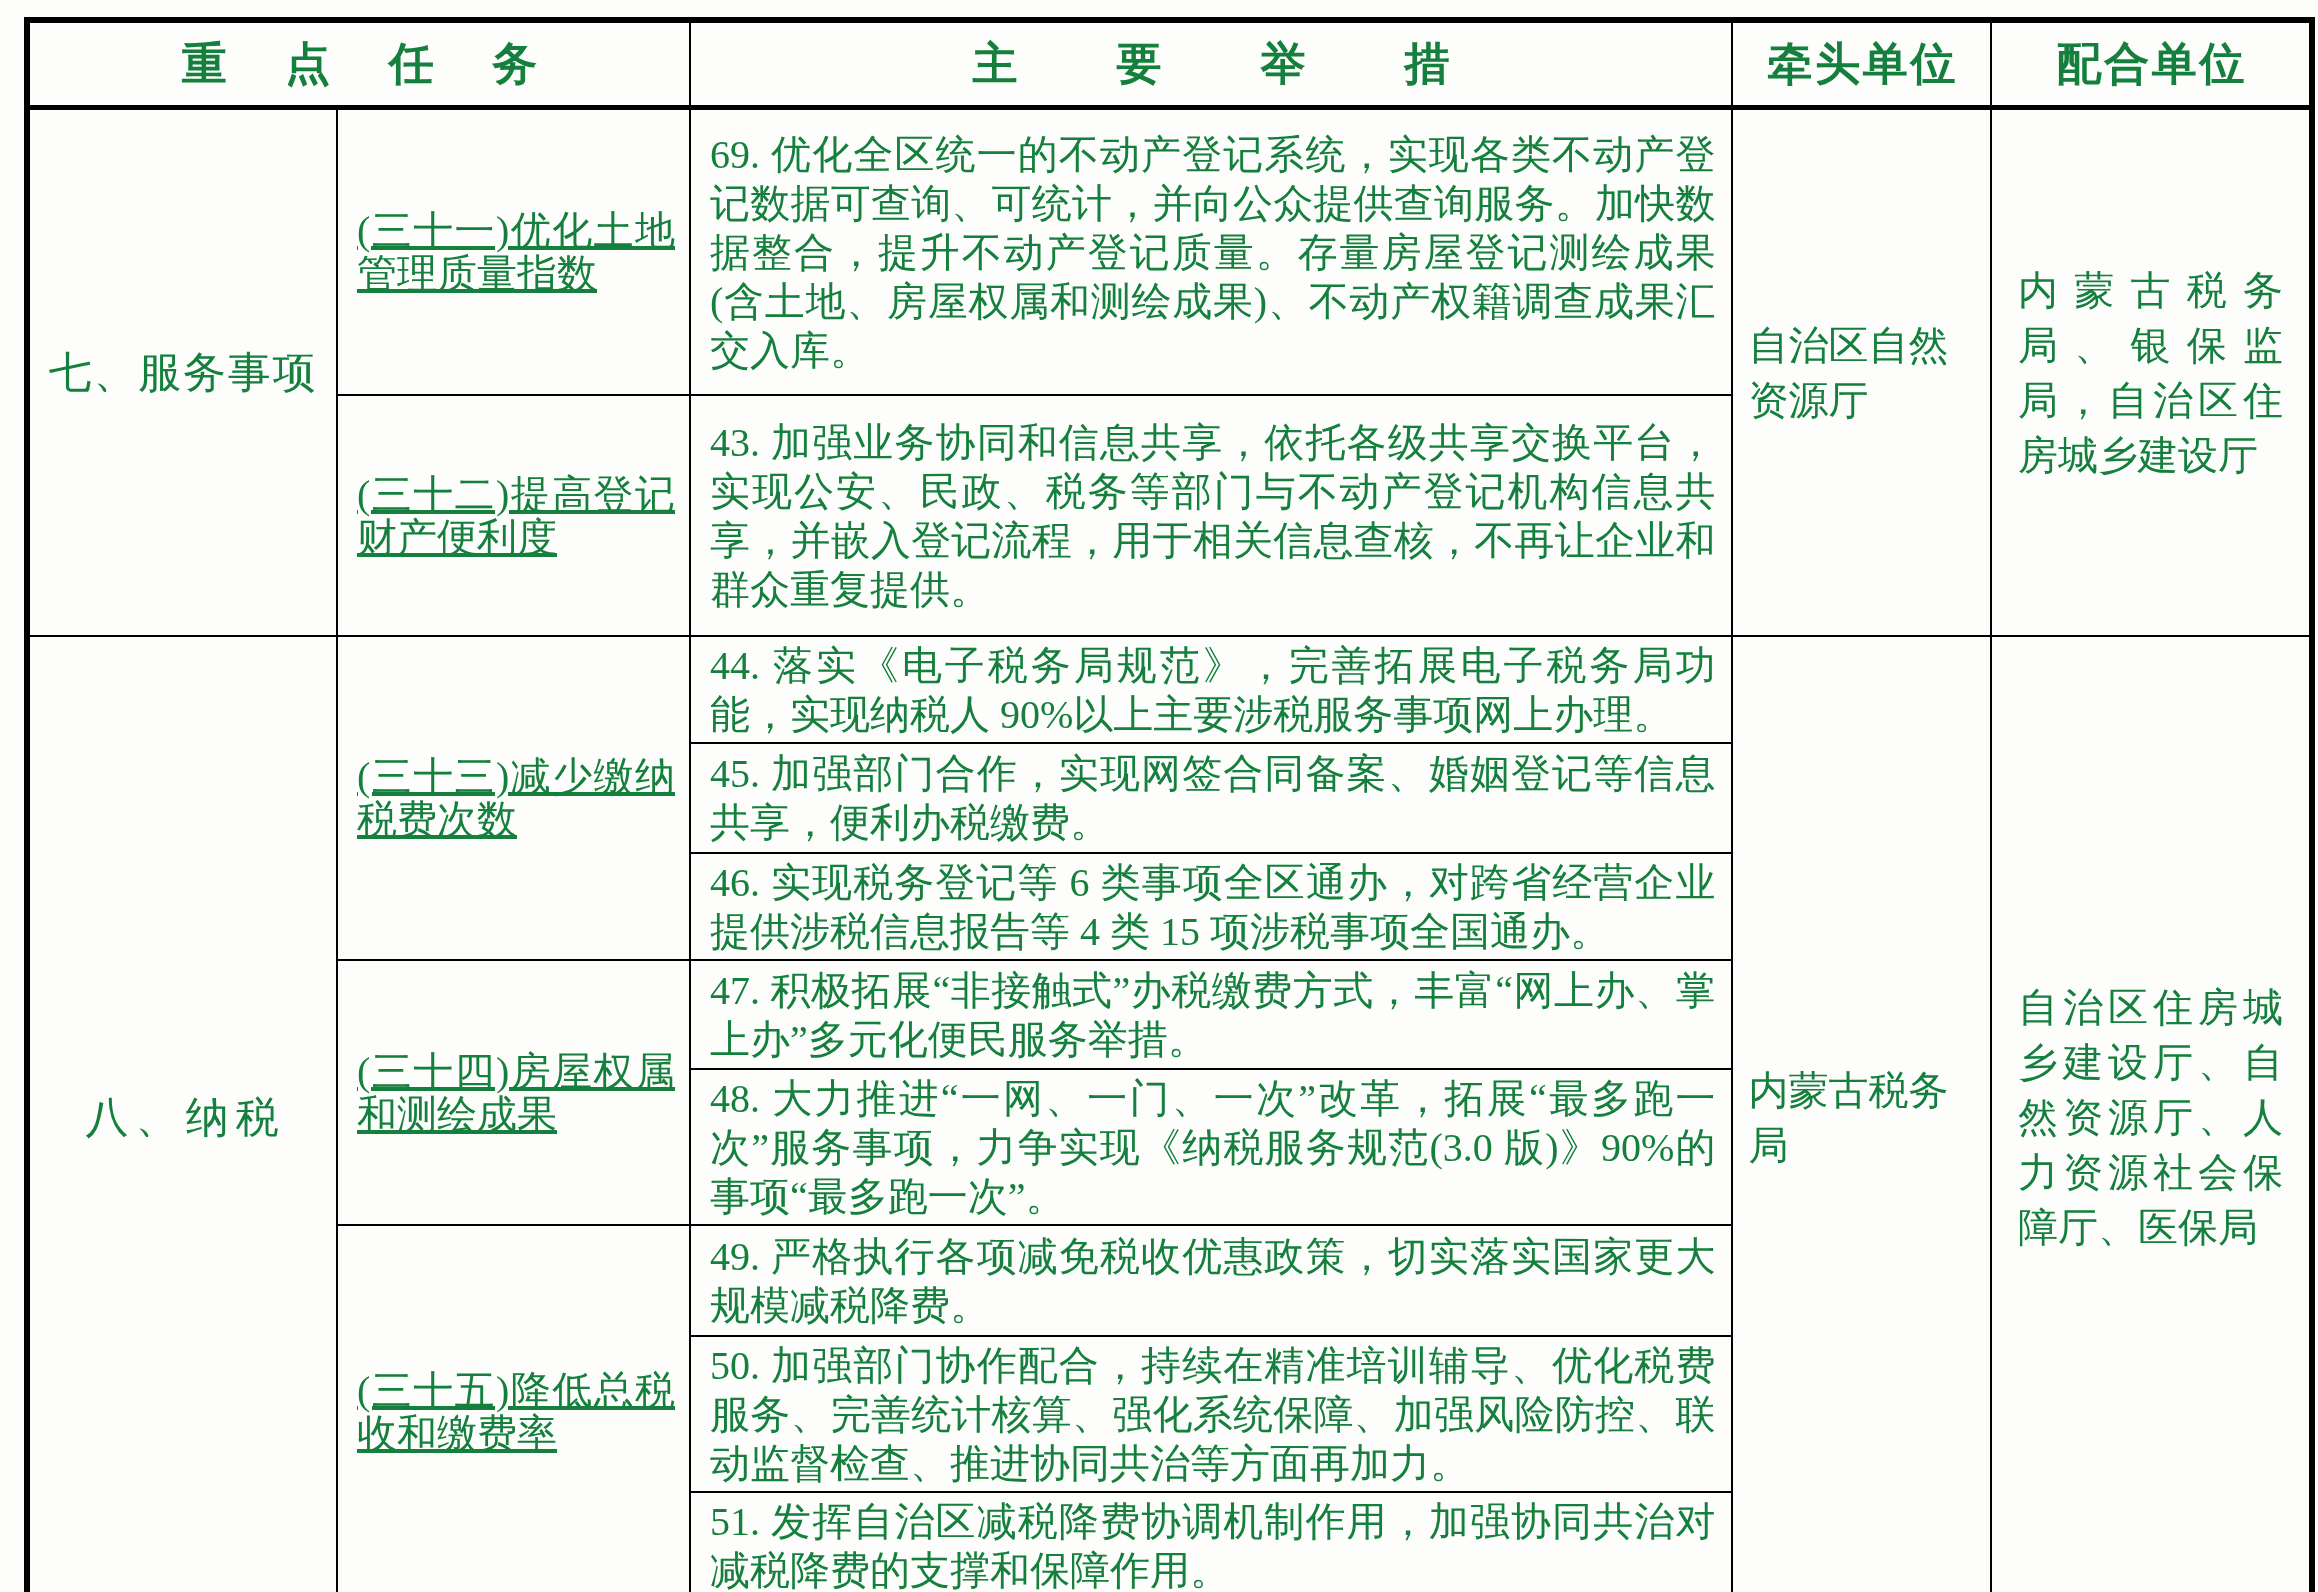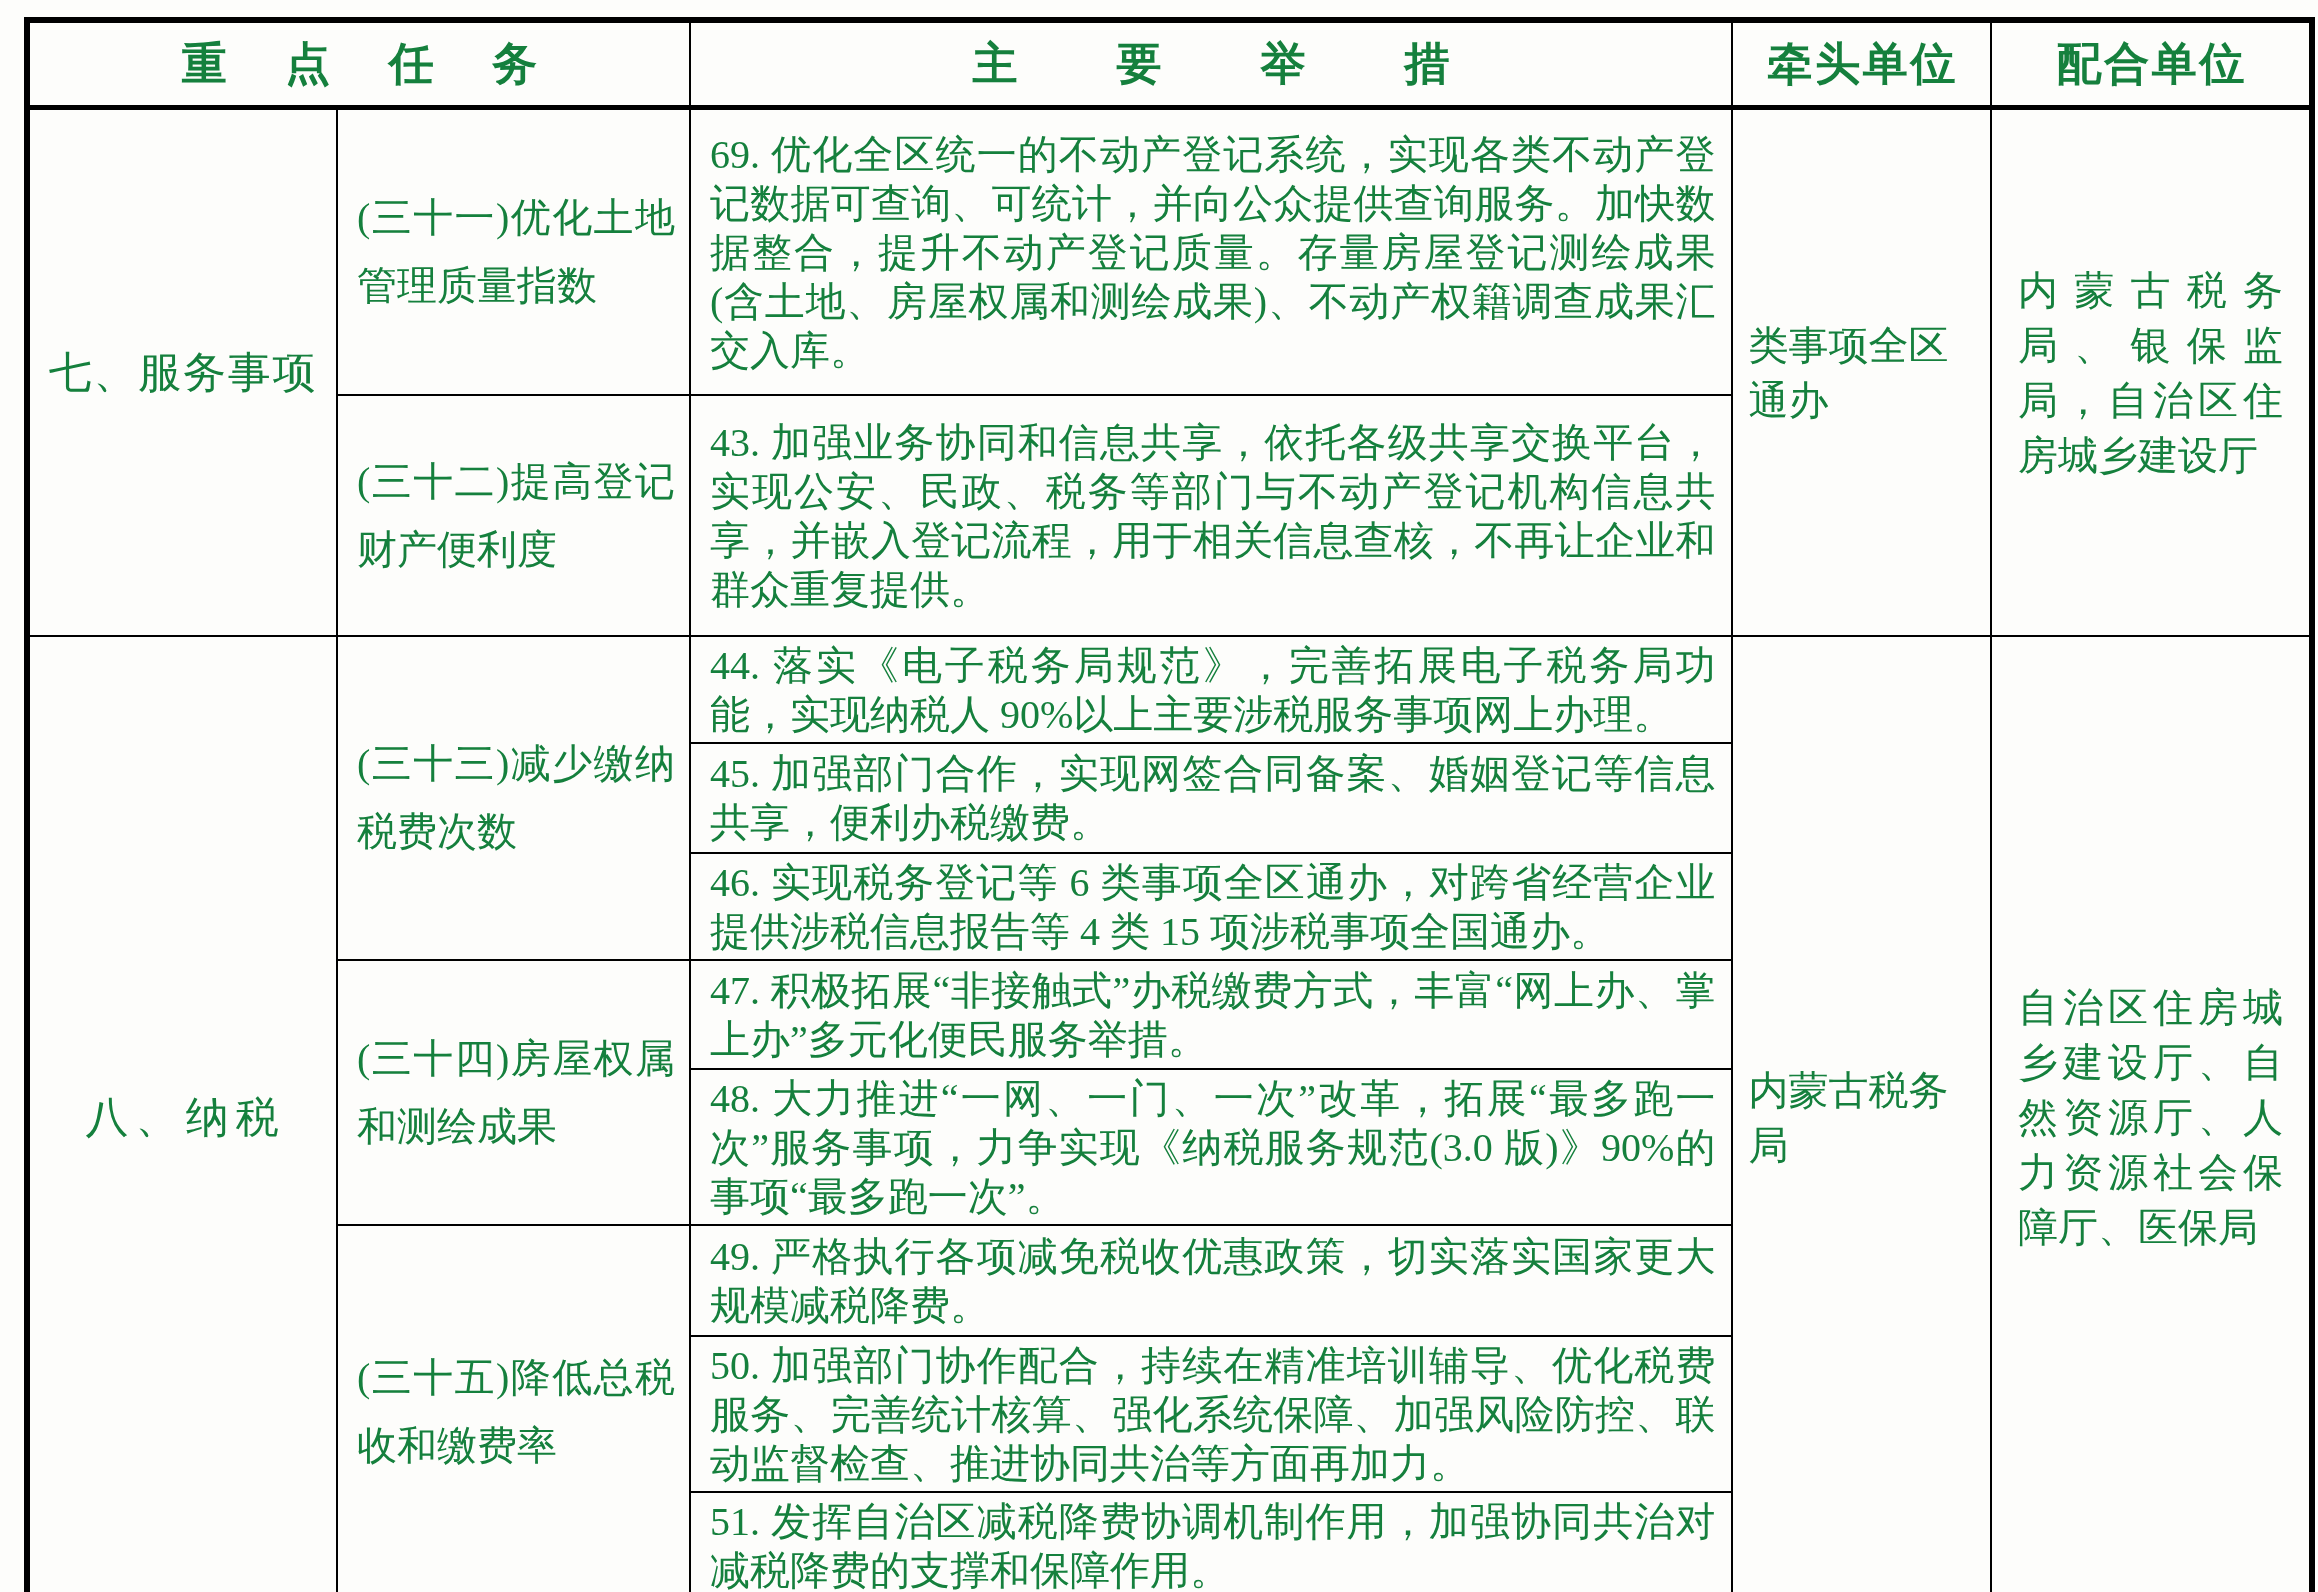--- a/index.html
+++ b/index.html
@@ -55,23 +55,24 @@
     padding: 0 15.6px;
   }
   td.group-label-spread div {
     text-align: justify;
     text-align-last: justify;
     padding: 0 40px;
   }
   
   td.subtask {
     font-size: 40px;
-    line-height: 68px;
+    line-height: 43px;
     text-align: justify;
     padding: 8.7px 14px 8.7px 19px;
+    text-decoration: underline;
   }
   
   td.measure {
     font-size: 40px;
     line-height: 49px;
     text-align: justify;
     padding: 3.5px 15.6px 3.5px 19px;
   }
   
   td.lead-unit {
@@ -108,21 +109,21 @@
         <th class="th-lead">牵头单位</th>
         <th class="th-support">配合单位</th>
       </tr>
     </thead>
     <tbody>
 
       <tr style="height:288px">
         <td rowspan="2" class="group-label">七、服务事项</td>
         <td class="subtask">(三十一)优化土地管理质量指数</td>
         <td class="measure">69. 优化全区统一的不动产登记系统，实现各类不动产登记数据可查询、可统计，并向公众提供查询服务。加快数据整合，提升不动产登记质量。存量房屋登记测绘成果(含土地、房屋权属和测绘成果)、不动产权籍调查成果汇交入库。</td>
-        <td rowspan="2" class="lead-unit">类事项全区通办</td>
+        <td rowspan="2" class="lead-unit">自治区自然资源厅</td>
         <td rowspan="2" class="support-unit">内蒙古税务局、银保监局，自治区住房城乡建设厅</td>
       </tr>
       <tr style="height:241px">
         <td class="subtask">(三十二)提高登记财产便利度</td>
         <td class="measure">43. 加强业务协同和信息共享，依托各级共享交换平台，实现公安、民政、税务等部门与不动产登记机构信息共享，并嵌入登记流程，用于相关信息查核，不再让企业和群众重复提供。</td>
       </tr>
 
       <tr style="height:100px">
         <td rowspan="8" class="group-label group-label-spread">
           <div>八、纳税</div>

